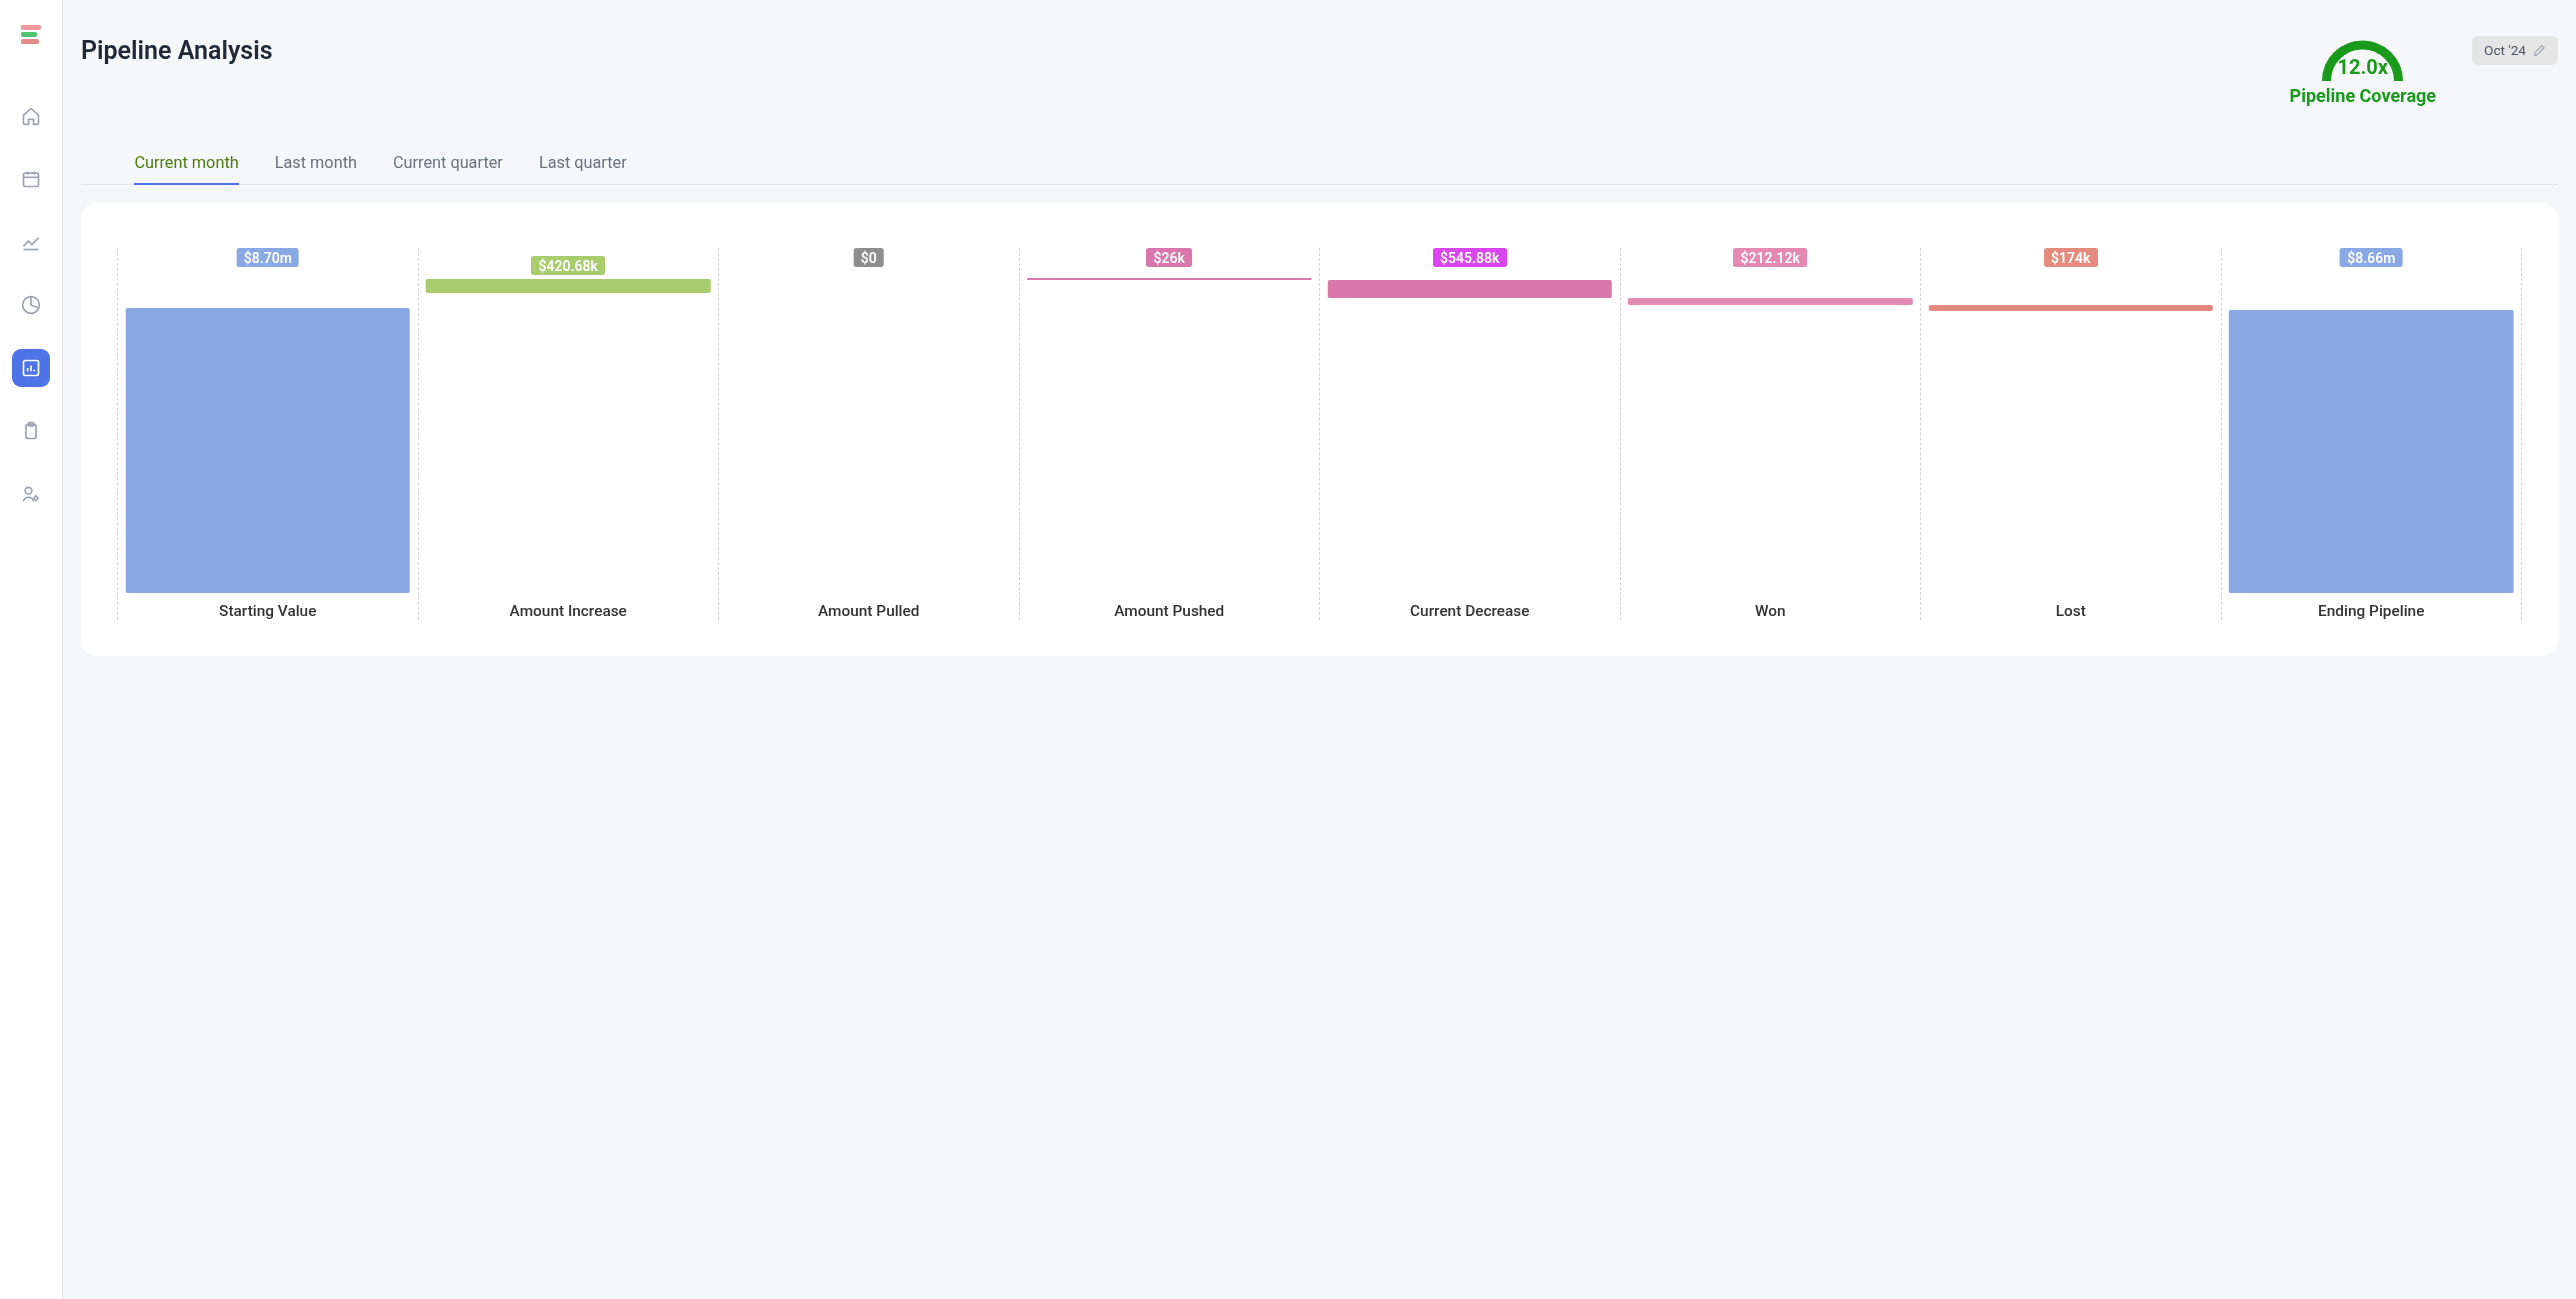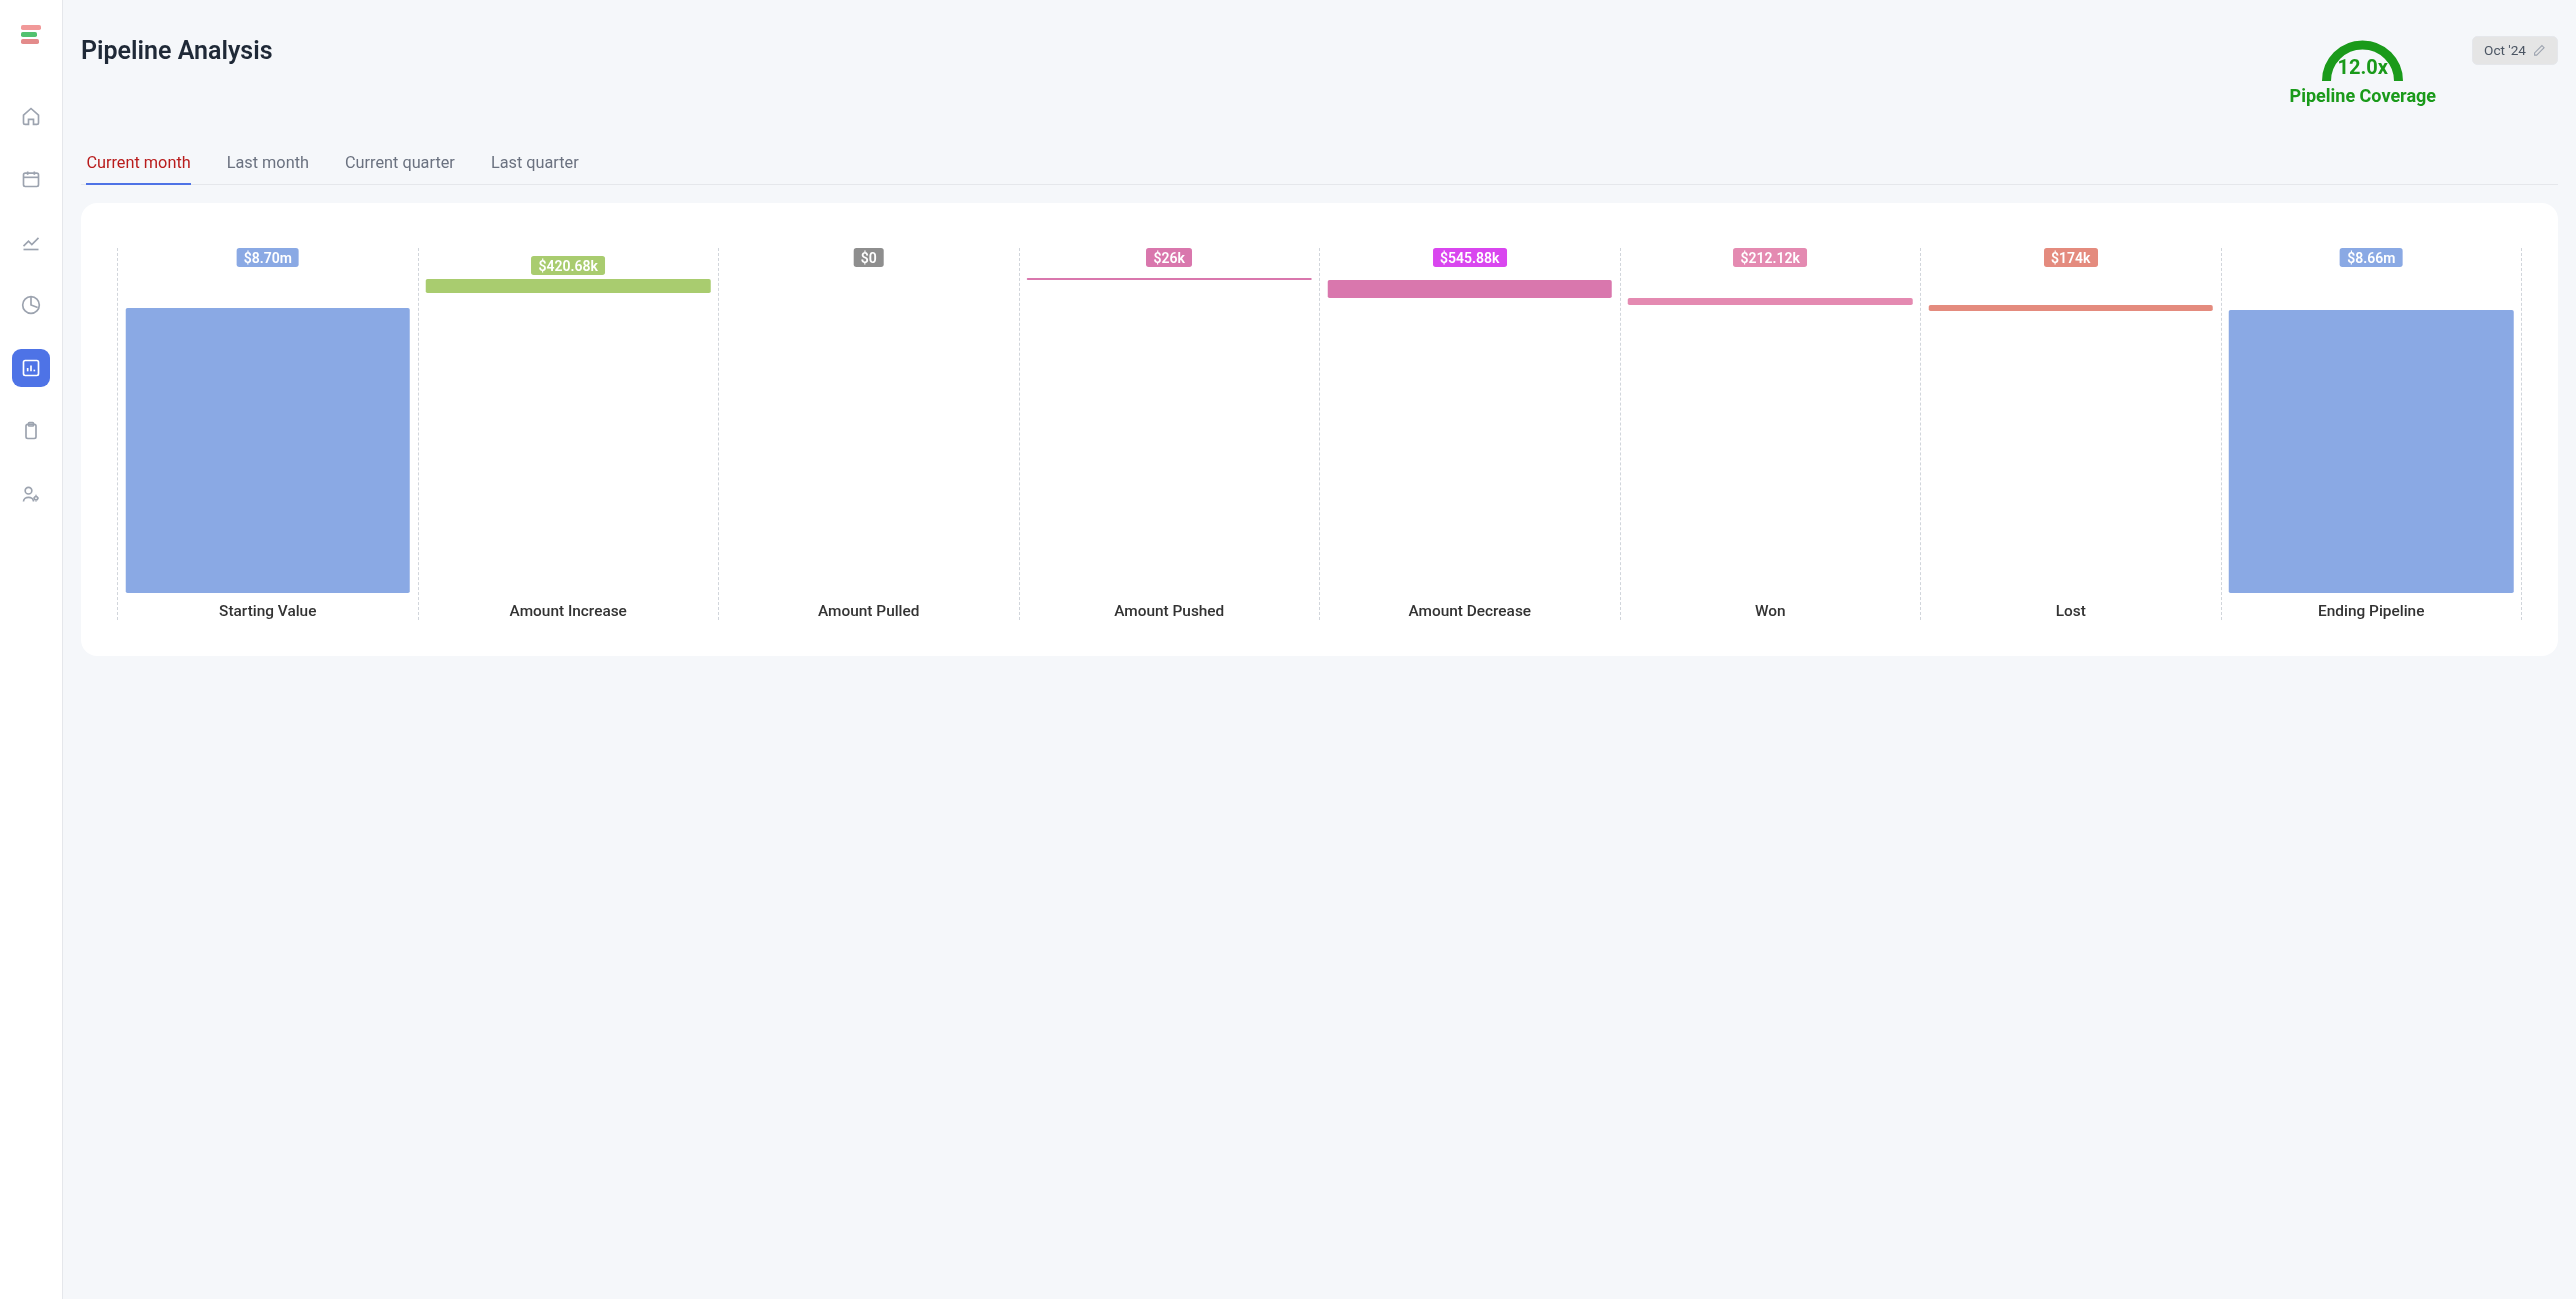--- a/index.html
+++ b/index.html
@@ -111,22 +111,23 @@
     }
     .tab {
       padding: 11px 0;
       font-size: 16.3px;
       color: #6b7280;
       cursor: pointer;
       border-bottom: 2.7px solid transparent;
       margin-bottom: -0.9px;
     }
     .tab.active {
-      color: #b91c1c;
+      color: #4d7c0f;
       border-bottom-color: #4e73e6;
+      margin-left: 48px;
     }
     .chart-card {
       background: #fff;
       border-radius: 16.3px;
       margin-top: 18px;
       padding: 45px 36px 36px;
     }
     .chart-area {
       position: relative;
       width: 100%;
@@ -294,21 +295,21 @@
             <div class="value-label" style="background: rgb(217, 119, 173);">$26k</div>
             <div class="bar" style="background: rgb(217, 119, 173); height: 1.8px; bottom: 313px;"></div>
           </div>
           <div class="axis-label">Amount Pushed</div>
         </div>
         <div class="chart-col">
           <div class="chart-plot" style="height: 344px;">
             <div class="value-label" style="background: #d946ef;">$545.88k</div>
             <div class="bar" style="background: rgb(217, 119, 173); height: 18px; bottom: 295px;"></div>
           </div>
-          <div class="axis-label">Amount Decrease</div>
+          <div class="axis-label">Current Decrease</div>
         </div>
         <div class="chart-col">
           <div class="chart-plot" style="height: 344px;">
             <div class="value-label" style="background: rgb(228, 138, 177);">$212.12k</div>
             <div class="bar" style="background: rgb(228, 138, 177); height: 7px; bottom: 288px;"></div>
           </div>
           <div class="axis-label">Won</div>
         </div>
         <div class="chart-col">
           <div class="chart-plot" style="height: 344px;">

